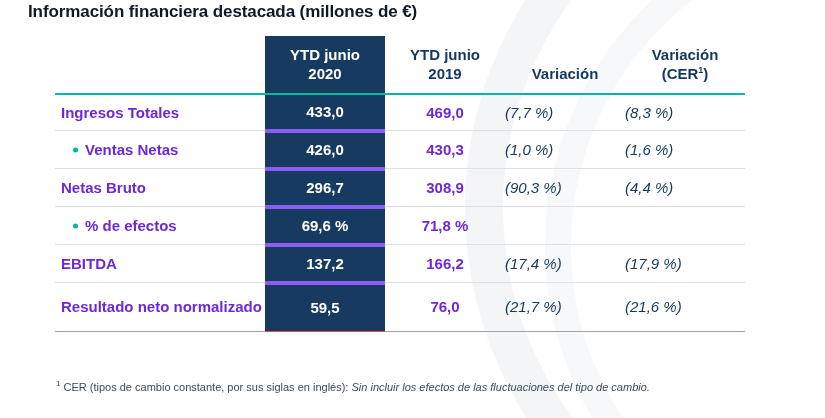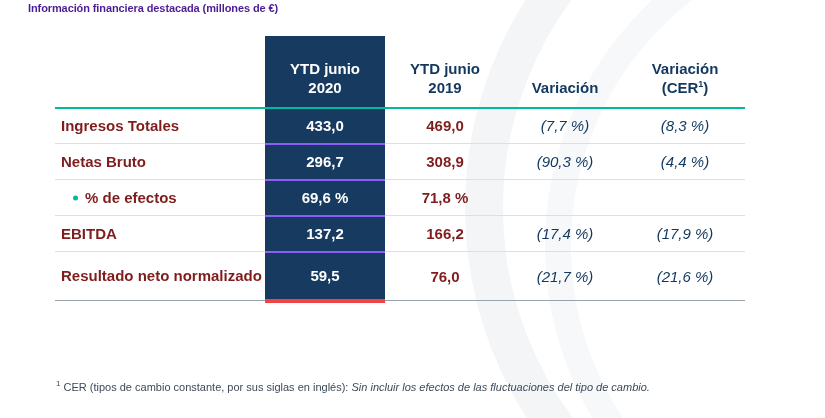--- a/index.html
+++ b/index.html
@@ -39,22 +39,22 @@
     height: 620px;
     border-radius: 50%;
     border: 26px solid #f7f8fa;
     left: 140px;
     top: -90px;
   }
   .page-title {
     position: absolute;
     left: 28px;
     top: 2px;
-    font-size: 11px;
-    color: #4c1d95;
+    font-size: 17px;
+    color: #0f172a;
     font-weight: bold;
     letter-spacing: -0.1px;
     z-index: 3;
   }
   .table-wrap {
     position: absolute;
     left: 55px;
     top: 36px;
     width: 690px;
     z-index: 2;
@@ -73,35 +73,35 @@
   thead th {
     padding: 0;
     vertical-align: bottom;
     font-size: 15px;
     color: #13385f;
     font-weight: bold;
     text-align: center;
     line-height: 1.25;
   }
   thead th .hd-inner {
-    padding: 24px 4px 9px 4px;
+    padding: 10px 4px 9px 4px;
   }
   th.head-blank .hd-inner { padding: 10px 4px 9px 4px; }
   th.head-hl {
     background: #173a60;
     color: #ffffff;
   }
   thead tr.head-row th {
     border-bottom: 2.5px solid #00b9a0;
   }
   th.head-hl { border-bottom: 2.5px solid #00b9a0 !important; }
 
   tbody td {
     font-size: 15px;
-    color: #7f1d1d;
+    color: #6d28d9;
     padding: 0;
     height: 34px;
     border-bottom: 1px solid #dcdfe3;
     vertical-align: middle;
   }
   tbody tr:last-child td {
     border-bottom: 1.5px solid #9aa2ab;
   }
   td.label {
     text-align: left;
@@ -122,25 +122,25 @@
     border-radius: 50%;
     background: #00b9a0;
   }
   td.num {
     text-align: center;
     font-weight: bold;
   }
   td.hl {
     background: #173a60;
     color: #ffffff;
-    border-bottom: 2px solid #8b5cf6;
-  }
-  tbody tr:last-child td.hl { border-bottom: 4px solid #ef4444; }
+    border-bottom: 4px solid #8b5cf6;
+  }
+  tbody tr:last-child td.hl { border-bottom: 1px solid #ef4444; }
   td.var {
-    text-align: center;
+    text-align: left;
     font-style: italic;
     font-weight: normal;
     color: #13385f;
   }
   .sup {
     font-size: 9px;
     vertical-align: super;
   }
   .footnote {
     position: absolute;
@@ -211,20 +211,27 @@
     </thead>
     <tbody>
       <tr>
         <td class="label">Ingresos Totales</td>
         <td class="num hl">433,0</td>
         <td class="num">469,0</td>
         <td class="var">(7,7 %)</td>
         <td class="var">(8,3 %)</td>
       </tr>
       <tr>
+        <td class="label sub"><span class="bullet"></span><span>Ventas Netas</span></td>
+        <td class="num hl">426,0</td>
+        <td class="num">430,3</td>
+        <td class="var">(1,0 %)</td>
+        <td class="var">(1,6 %)</td>
+      </tr>
+      <tr>
         <td class="label">Netas Bruto</td>
         <td class="num hl">296,7</td>
         <td class="num">308,9</td>
         <td class="var">(90,3 %)</td>
         <td class="var">(4,4 %)</td>
       </tr>
       <tr>
         <td class="label sub"><span class="bullet"></span><span>% de efectos</span></td>
         <td class="num hl">69,6 %</td>
         <td class="num">71,8 %</td>

